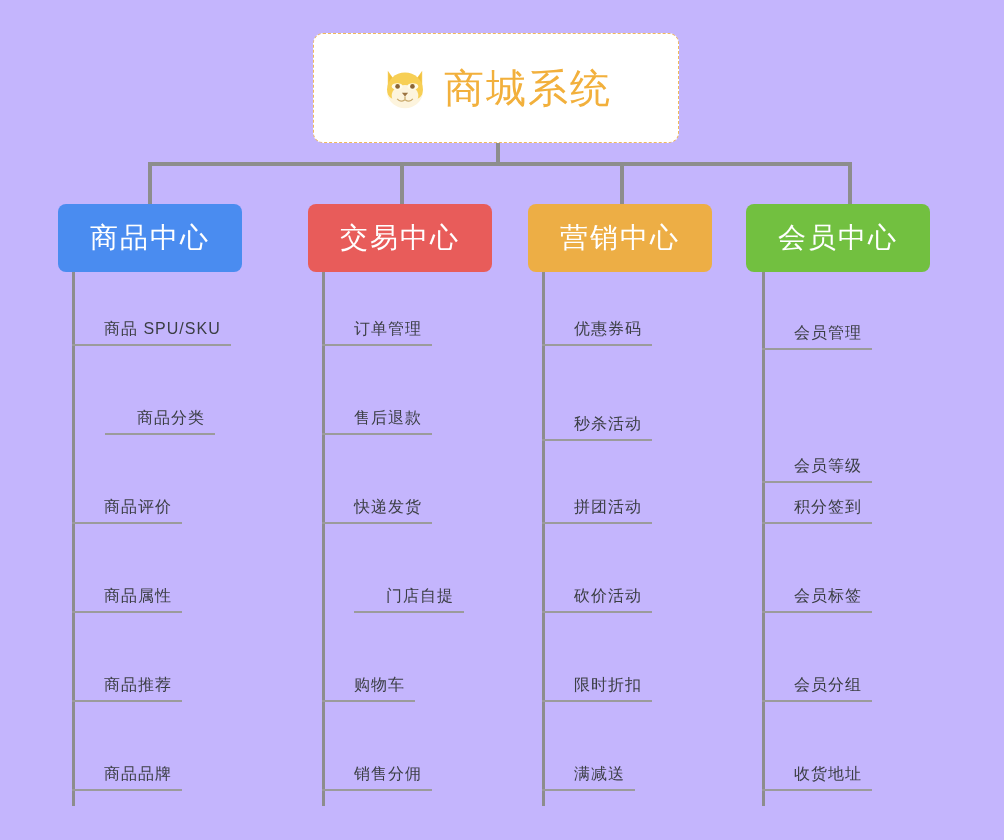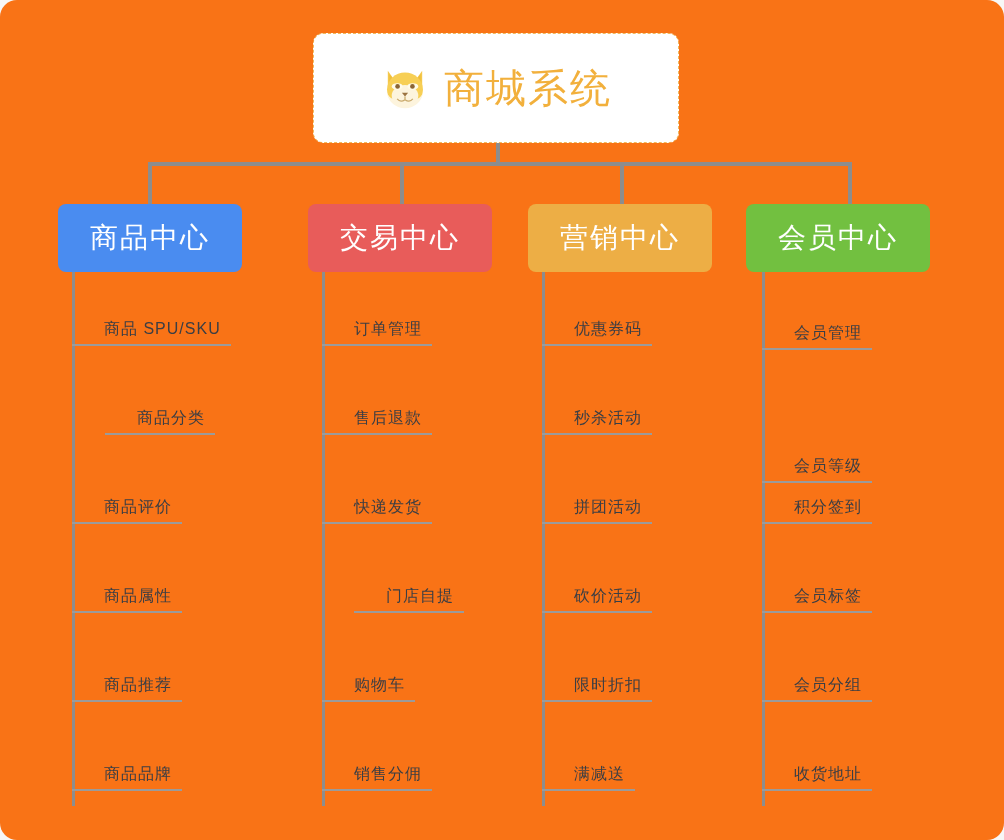--- a/index.html
+++ b/index.html
@@ -9,22 +9,21 @@
     height: 840px;
     background: #f7f7f7;
     font-family: "Liberation Sans", "DejaVu Sans", sans-serif;
     overflow: hidden;
   }
 
   #canvas {
     position: relative;
     width: 1004px;
     height: 840px;
-    background: #f97316;
-    border-radius: 17px;
+    background: #c4b5fd;
   }
 
   
   .root-node {
     position: absolute;
     left: 313px;
     top: 33px;
     width: 366px;
     height: 110px;
     background: #ffffff;
@@ -221,21 +220,21 @@
         <div class="leaf-text">销售分佣</div>
         <div class="leaf-rule"></div>
       </div>
     </div>
   <div class="leaf-col" id="col2" style="left:542px;">
       <div class="leaf-spine" style="height: 534px;"></div>
       <div class="leaf-item" style="top: 49px;">
         <div class="leaf-text">优惠券码</div>
         <div class="leaf-rule"></div>
       </div>
-      <div class="leaf-item" style="top: 138px;">
+      <div class="leaf-item" style="top: 144px;">
         <div class="leaf-text">秒杀活动</div>
         <div class="leaf-rule"></div>
       </div>
       <div class="leaf-item" style="top: 227px;">
         <div class="leaf-text">拼团活动</div>
         <div class="leaf-rule"></div>
       </div>
       <div class="leaf-item" style="top: 316px;">
         <div class="leaf-text">砍价活动</div>
         <div class="leaf-rule"></div>

